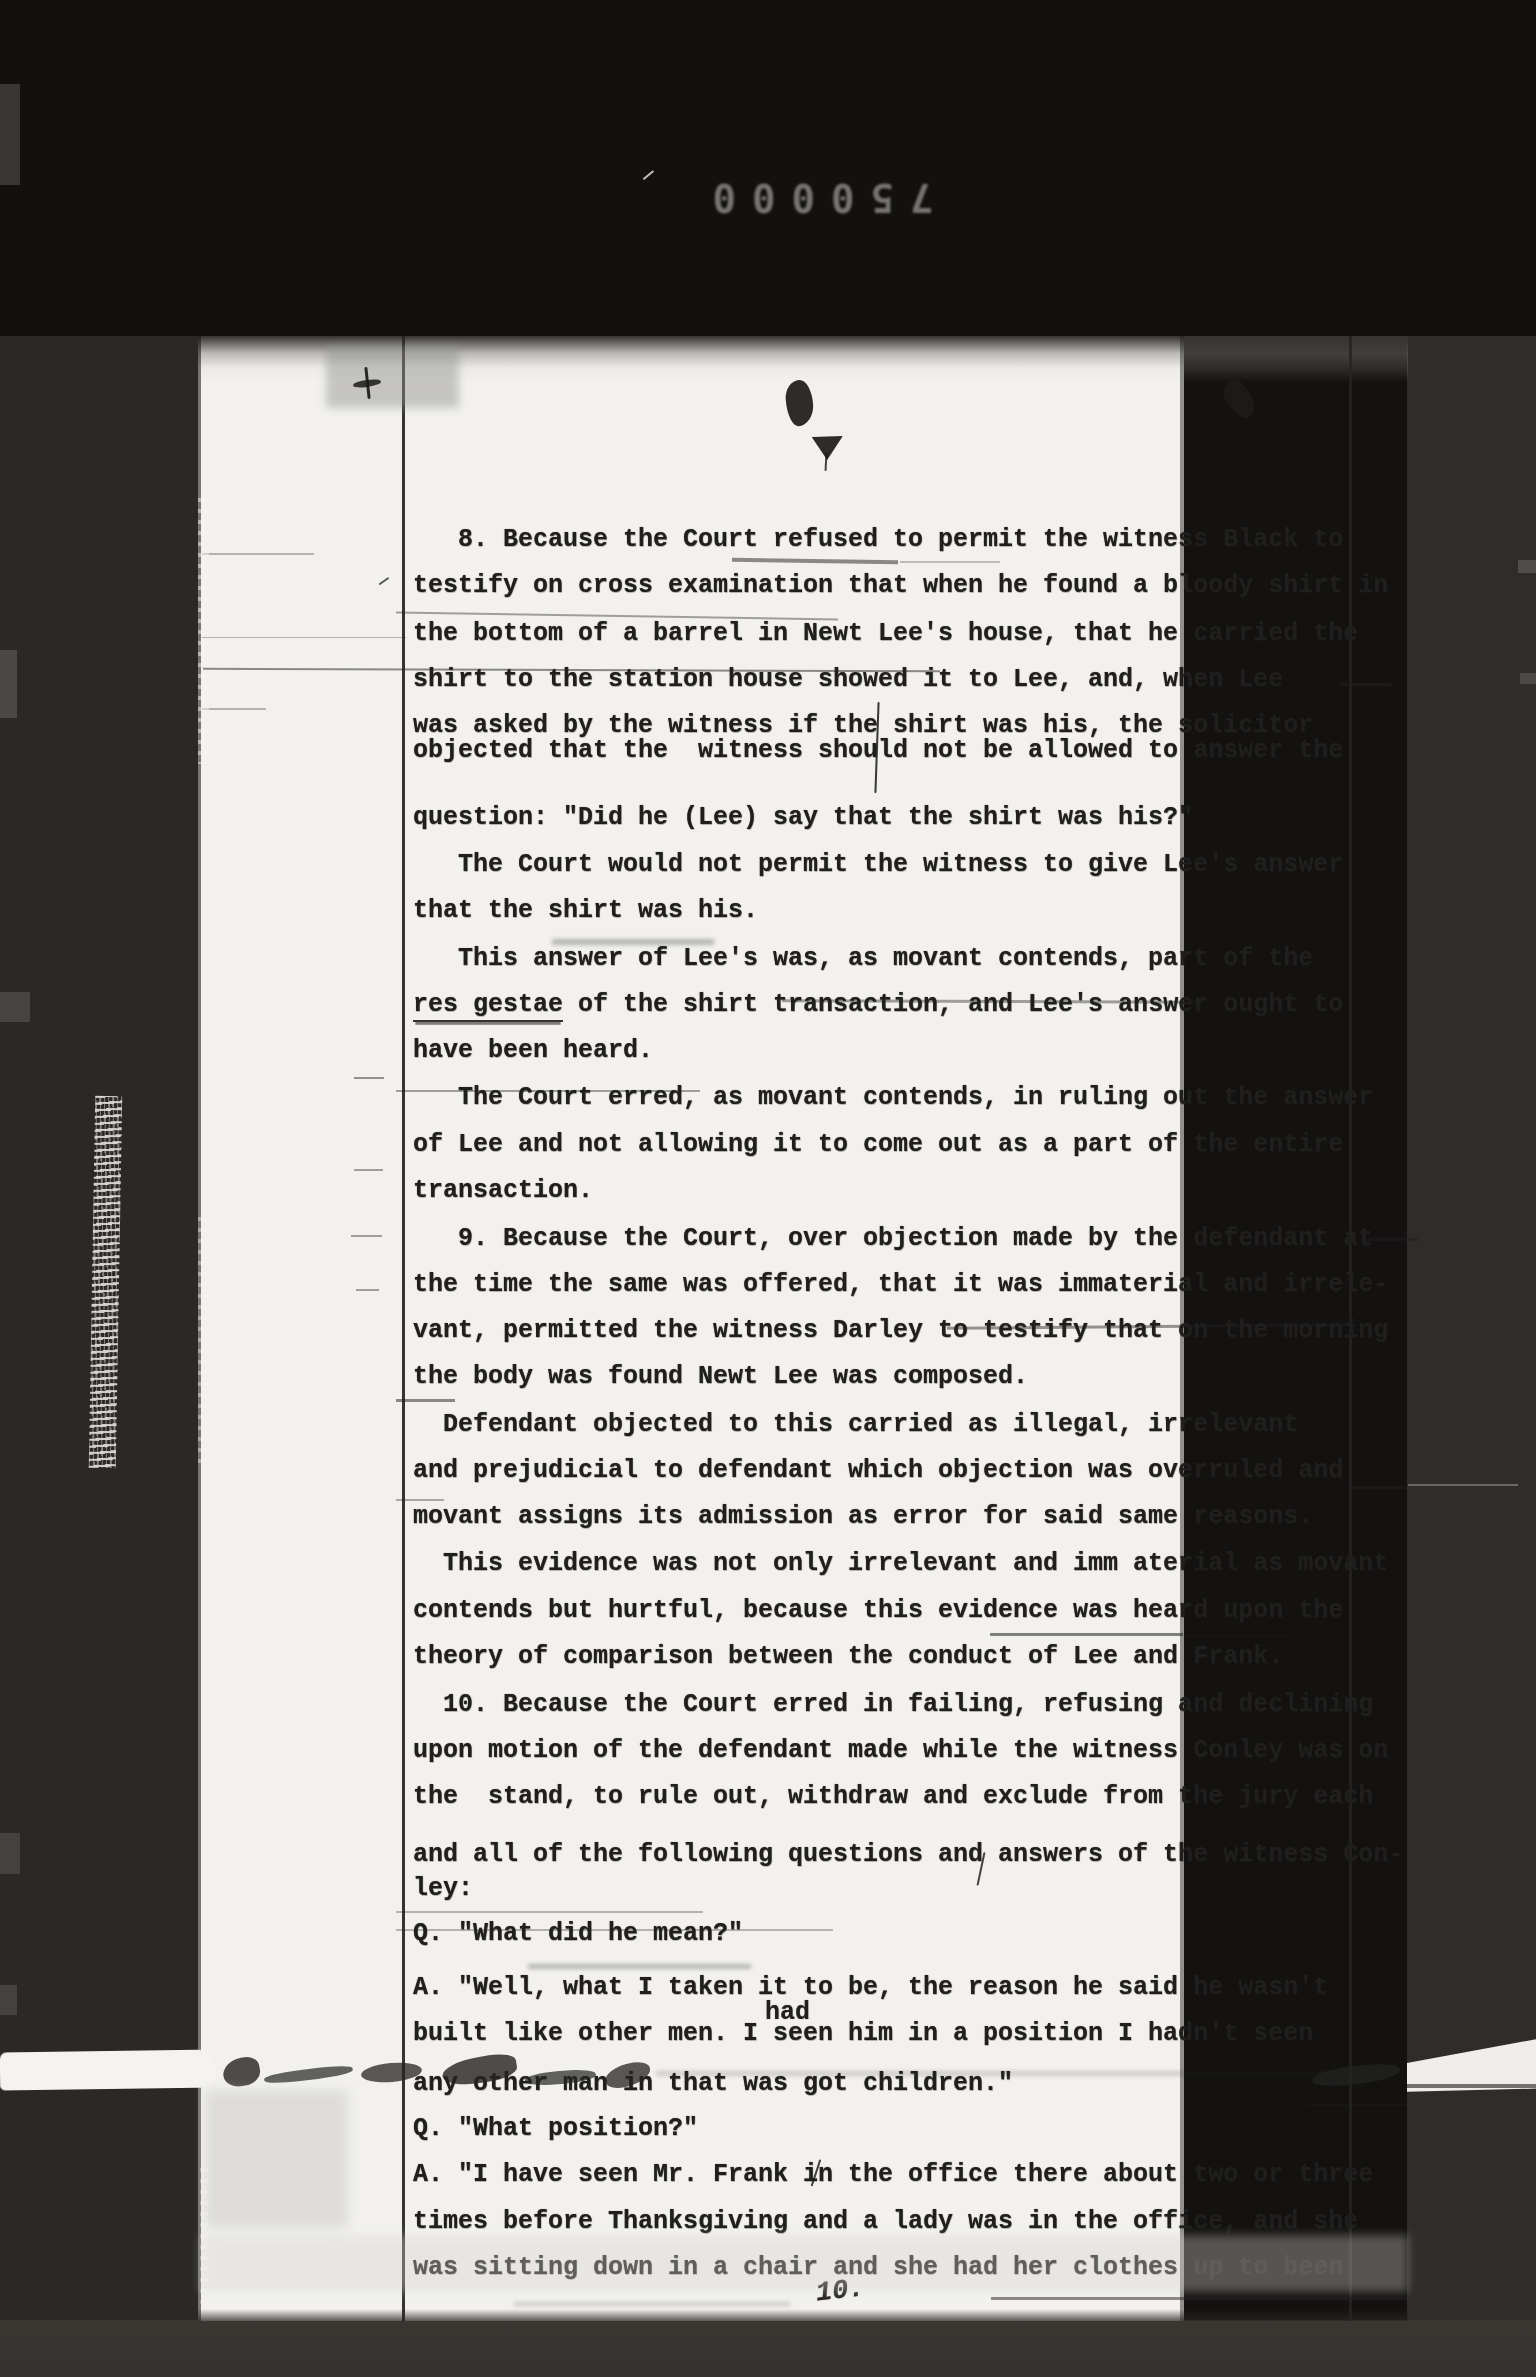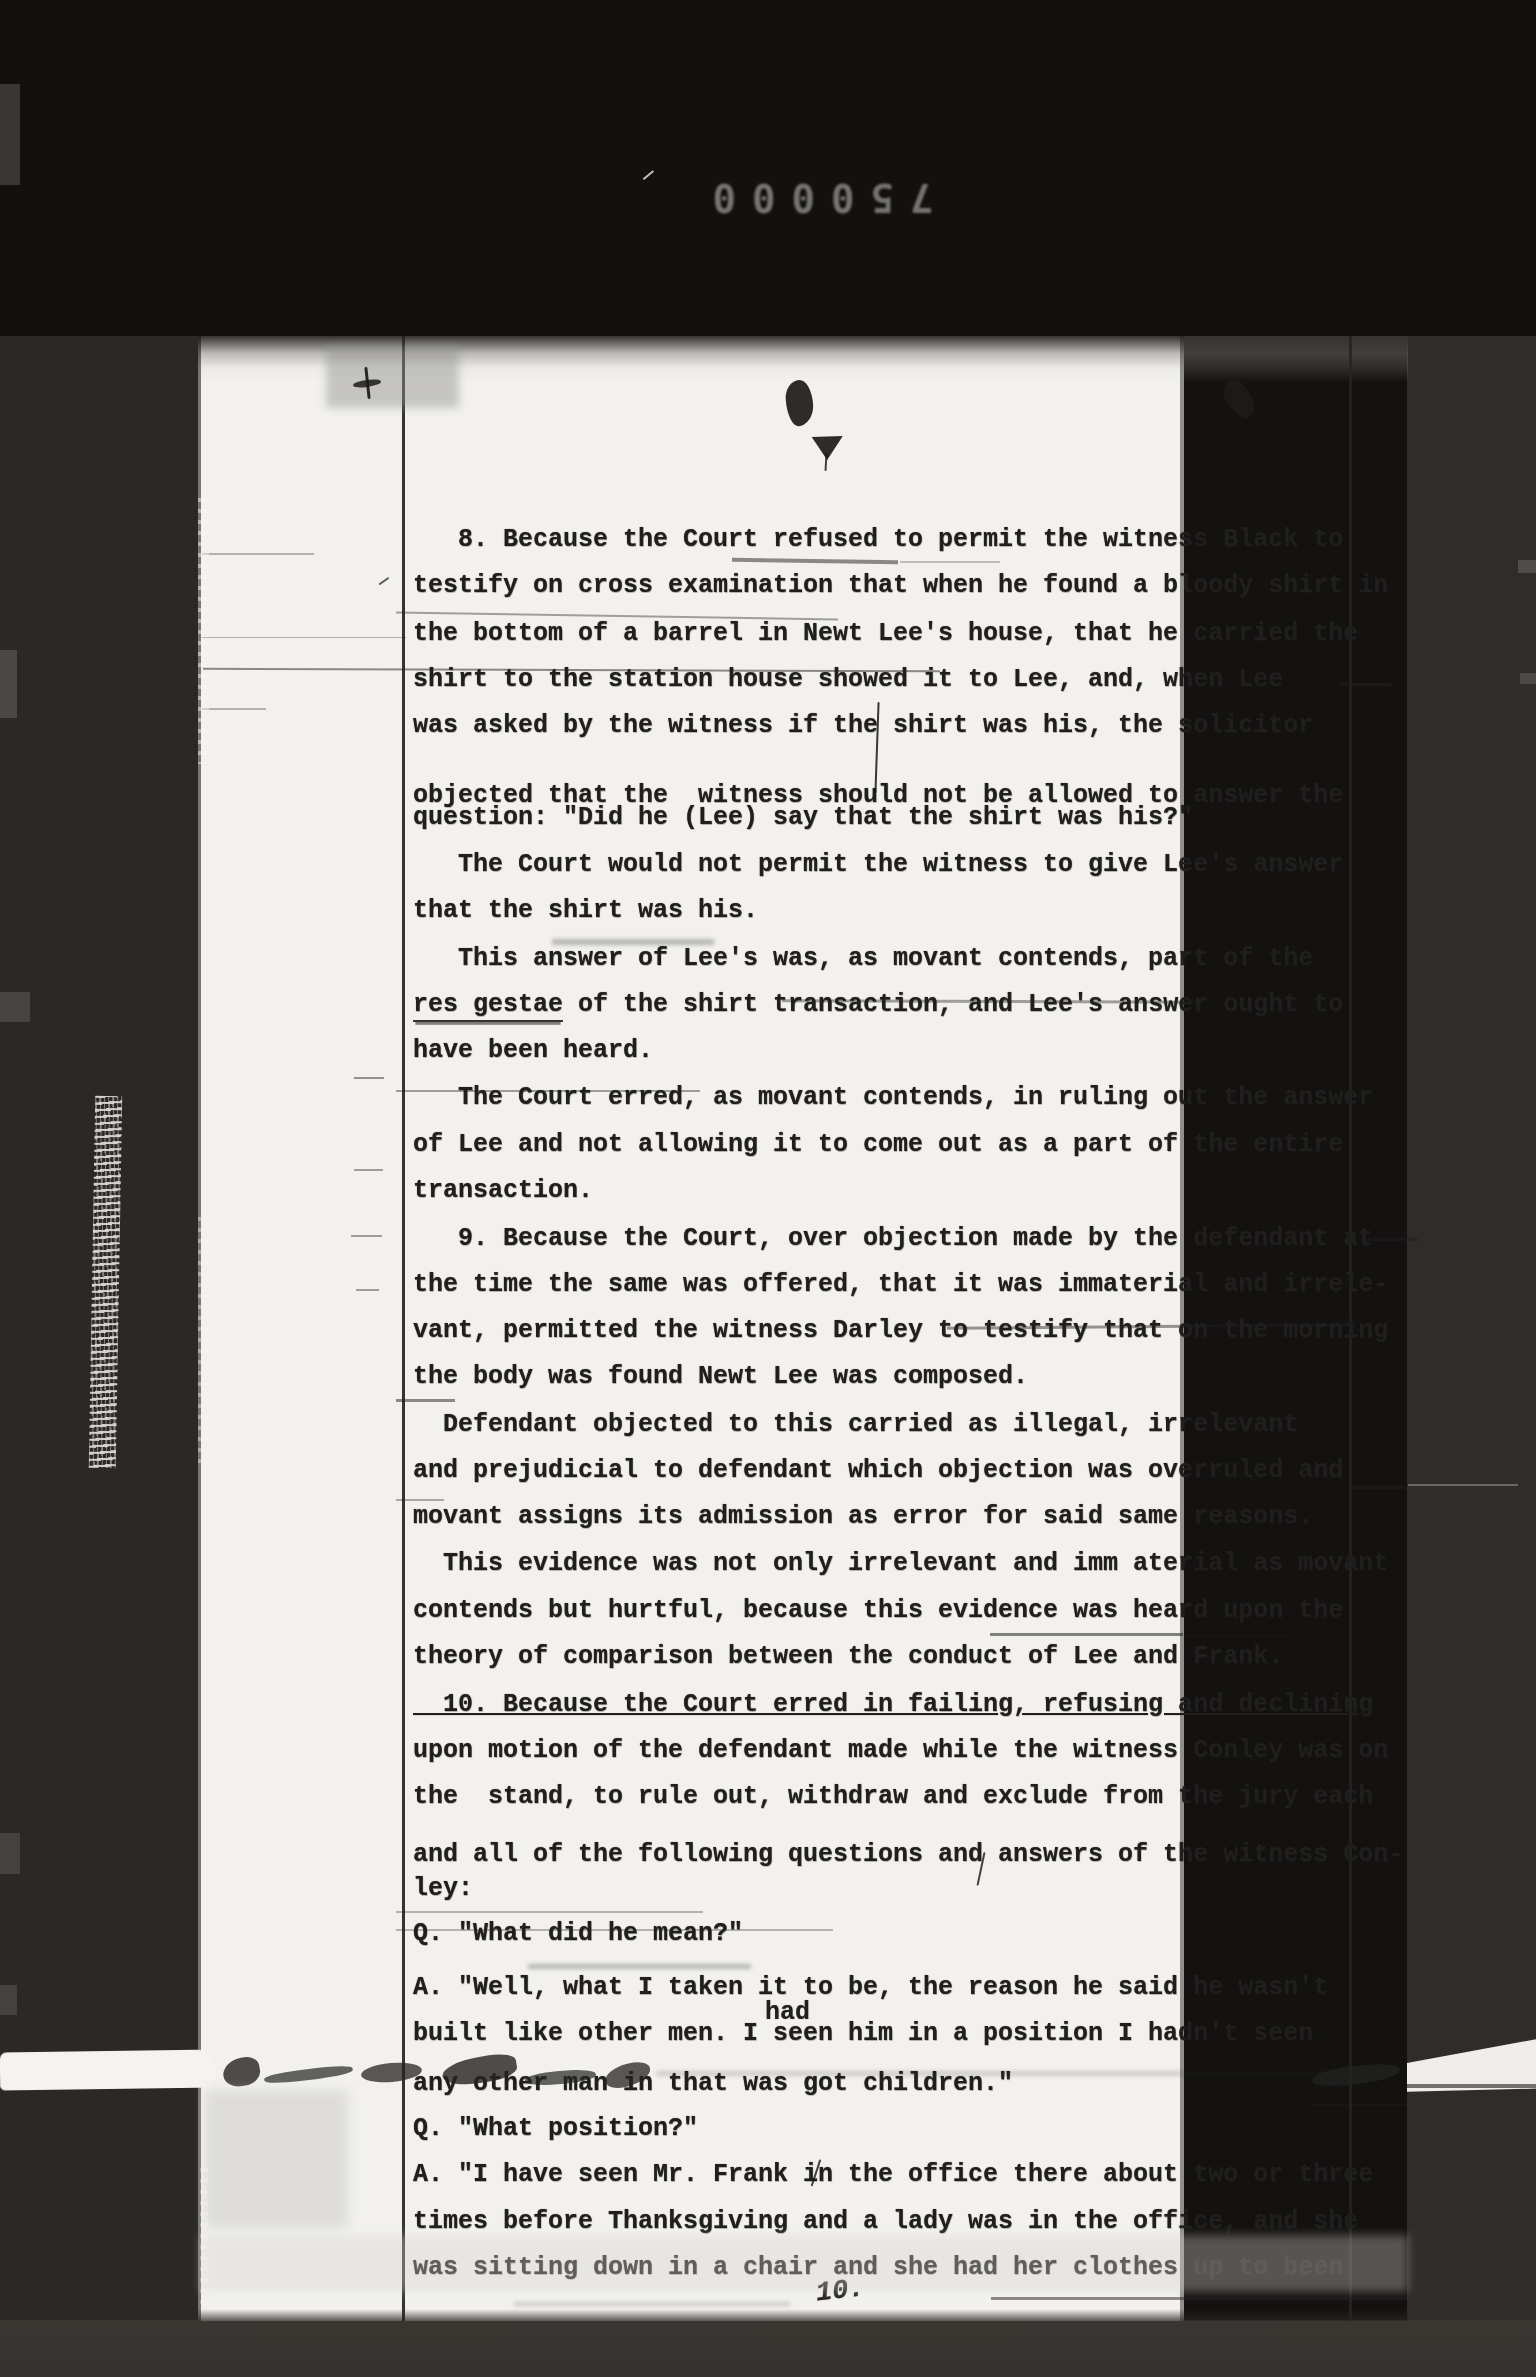--- a/index.html
+++ b/index.html
@@ -77,41 +77,41 @@
 
     <div class="vrule" id="rule-left"></div>
     <div class="vrule" id="rule-right"></div>
 
     <div id="textblock">
         <div class="tline" style="top: 189px;">   8. Because the Court refused to permit the witness Black to</div>
         <div class="tline" style="top: 235px;">testify on cross examination that when he found a bloody shirt in</div>
         <div class="tline" style="top: 283px;">the bottom of a barrel in Newt Lee's house, that he carried the</div>
         <div class="tline" style="top: 329px;">shirt to the station house showed it to Lee, and, when Lee</div>
         <div class="tline" style="top: 375px;">was asked by the witness if the shirt was his, the solicitor</div>
-        <div class="tline" style="top: 445px;">objected that the  witness should not be allowed to answer the</div>
+        <div class="tline" style="top: 400px;">objected that the  witness should not be allowed to answer the</div>
         <div class="tline" style="top: 467px;">question: "Did he (Lee) say that the shirt was his?"</div>
         <div class="tline" style="top: 514px;">   The Court would not permit the witness to give Lee's answer</div>
         <div class="tline" style="top: 560px;">that the shirt was his.</div>
         <div class="tline" style="top: 654px;"><span class="uline">res gestae</span> of the shirt transaction, and Lee's answer ought to</div>
         <div class="tline" style="top: 608px;">   This answer of Lee's was, as movant contends, part of the</div>
         <div class="tline" style="top: 700px;">have been heard.</div>
         <div class="tline" style="top: 747px;">   The Court erred, as movant contends, in ruling out the answer</div>
         <div class="tline" style="top: 794px;">of Lee and not allowing it to come out as a part of the entire</div>
         <div class="tline" style="top: 840px;">transaction.</div>
         <div class="tline" style="top: 888px;">   9. Because the Court, over objection made by the defendant at</div>
         <div class="tline" style="top: 934px;">the time the same was offered, that it was immaterial and irrele-</div>
         <div class="tline" style="top: 980px;">vant, permitted the witness Darley to testify that on the morning</div>
         <div class="tline" style="top: 1026px;">the body was found Newt Lee was composed.</div>
         <div class="tline" style="top: 1074px;">  Defendant objected to this carried as illegal, irrelevant</div>
         <div class="tline" style="top: 1120px;">and prejudicial to defendant which objection was overruled and</div>
         <div class="tline" style="top: 1166px;">movant assigns its admission as error for said same reasons.</div>
         <div class="tline" style="top: 1213px;">  This evidence was not only irrelevant and imm aterial as movant</div>
         <div class="tline" style="top: 1260px;">contends but hurtful, because this evidence was heard upon the</div>
         <div class="tline" style="top: 1306px;">theory of comparison between the conduct of Lee and Frank.</div>
-        <div class="tline" style="top: 1354px; text-decoration: underline;">  10. Because the Court erred in failing, refusing and declining</div>
+        <div class="tline" style="top: 1354px;">  10. Because the Court erred in failing, refusing and declining</div>
         <div class="tline" style="top: 1400px;">upon motion of the defendant made while the witness Conley was on</div>
         <div class="tline" style="top: 1446px;">the  stand, to rule out, withdraw and exclude from the jury each</div>
         <div class="tline" style="top: 1492px; margin-top: 12px;">and all of the following questions and answers of the witness Con-</div>
         <div class="tline" style="top: 1538px;">ley:</div>
         <div class="tline" style="top: 1583px;">Q. "What did he mean?"</div>
         <div class="tline" style="top: 1637px;">A. "Well, what I taken it to be, the reason he said he wasn't</div>
         <div class="tline" style="top: 1683px;">built like other men. I seen him in a position I hadn't seen</div>
         <div class="tline" style="top: 1733px;">any other man in that was got children."</div>
         <div class="tline" style="top: 1778px;">Q. "What position?"</div>
         <div class="tline" style="top: 1824px;">A. "I have seen Mr. Frank in the office there about two or three</div>

